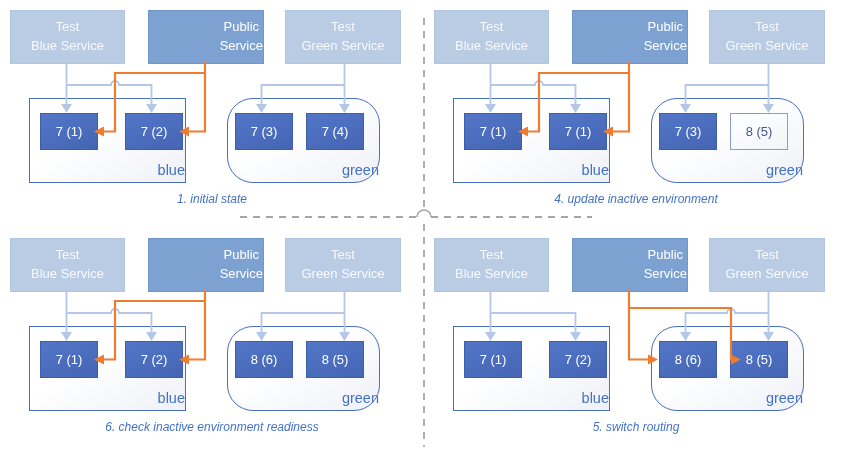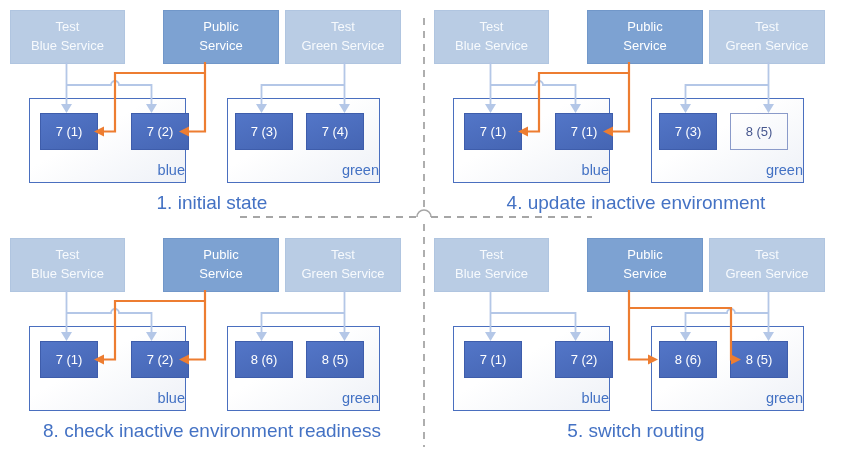--- a/index.html
+++ b/index.html
@@ -40,50 +40,50 @@
     display: flex;
     align-items: center;
     justify-content: center;
     text-align: center;
     white-space: pre-line;
     color: #f7fafd;
     font-size: 13px;
     line-height: 1.45;
   }
   .svc.s1 { left: 10px;  width: 113px; background: #b9cce4; border: 1px solid #b0c5e0; }
-  .svc.s2 { left: 163px; width: 114px; background: #7da2d2; border: 1px solid #7197c9; color: #ffffff; }
+  .svc.s2 { left: 148px; width: 114px; background: #7da2d2; border: 1px solid #7197c9; color: #ffffff; justify-content: flex-end; }
   .svc.s3 { left: 285px; width: 114px; background: #b9cce4; border: 1px solid #b0c5e0; }
 
   .env {
     position: absolute;
     top: 98px;
     height: 85px;
     border: 1.4px solid #4a6fbf;
     background: linear-gradient(150deg, #ffffff 40%, #eef1f7 100%);
     box-sizing: border-box;
   }
   .env.blue  { left: 29px;  width: 157px; }
-  .env.green { left: 227px; width: 153px; }
+  .env.green { left: 227px; width: 153px; border-radius: 26px; }
 
   .pod {
     position: absolute;
     top: 14px;
     width: 58px;
     height: 37px;
     background: linear-gradient(160deg, #5376c8, #4565b3);
     border: 1px solid #3e5dab;
     color: #ffffff;
     display: flex;
     align-items: center;
     justify-content: center;
     font-size: 13px;
     box-sizing: border-box;
   }
   .env.blue  .pod.p1 { left: 10px; }
-  .env.blue  .pod.p2 { left: 101px; }
+  .env.blue  .pod.p2 { left: 95px; }
   .env.green .pod.p1 { left: 7px;  }
   .env.green .pod.p2 { left: 78px; }
   .pod.ghost {
     background: linear-gradient(160deg, #ffffff, #f3f5fa);
     border: 1px solid #8a9ac9;
     color: #46568e;
   }
 
   .env-label {
     position: absolute;
@@ -92,21 +92,22 @@
     text-align: right;
     color: #4472c4;
     font-size: 14.5px;
   }
   .caption {
     position: absolute;
     left: 0; right: 0;
     top: 192px;
     text-align: center;
     color: #4472c4;
-    font-size: 19px;
+    font-size: 12px;
+    font-style: italic;
   }
   .connectors {
     position: absolute;
     left: 0; top: 0;
     pointer-events: none;
   }
 </style>
 </head>
 <body>
 
@@ -250,21 +251,21 @@
       <g stroke="#ed7d31" stroke-width="2.2" fill="none">
         <path d="M205 62 V131.5 H189"></path>
         <path d="M205 73 H115 V131.5 H104"></path>
       </g>
       <g fill="#ed7d31">
         <polygon points="179,131.5 189,126.5 189,136.5"></polygon>
         <polygon points="94,131.5 104,126.5 104,136.5"></polygon>
       </g>
     </svg>
 
-    <div class="caption">8. check inactive environment readiness</div>
+    <div class="caption">6. check inactive environment readiness</div>
   </section>
 
   <section class="panel pos-br">
     <div class="svc s1"><span>Test
 Blue Service</span></div>
     <div class="svc s2"><span>Public
 Service</span></div>
     <div class="svc s3"><span>Test
 Green Service</span></div>
 

